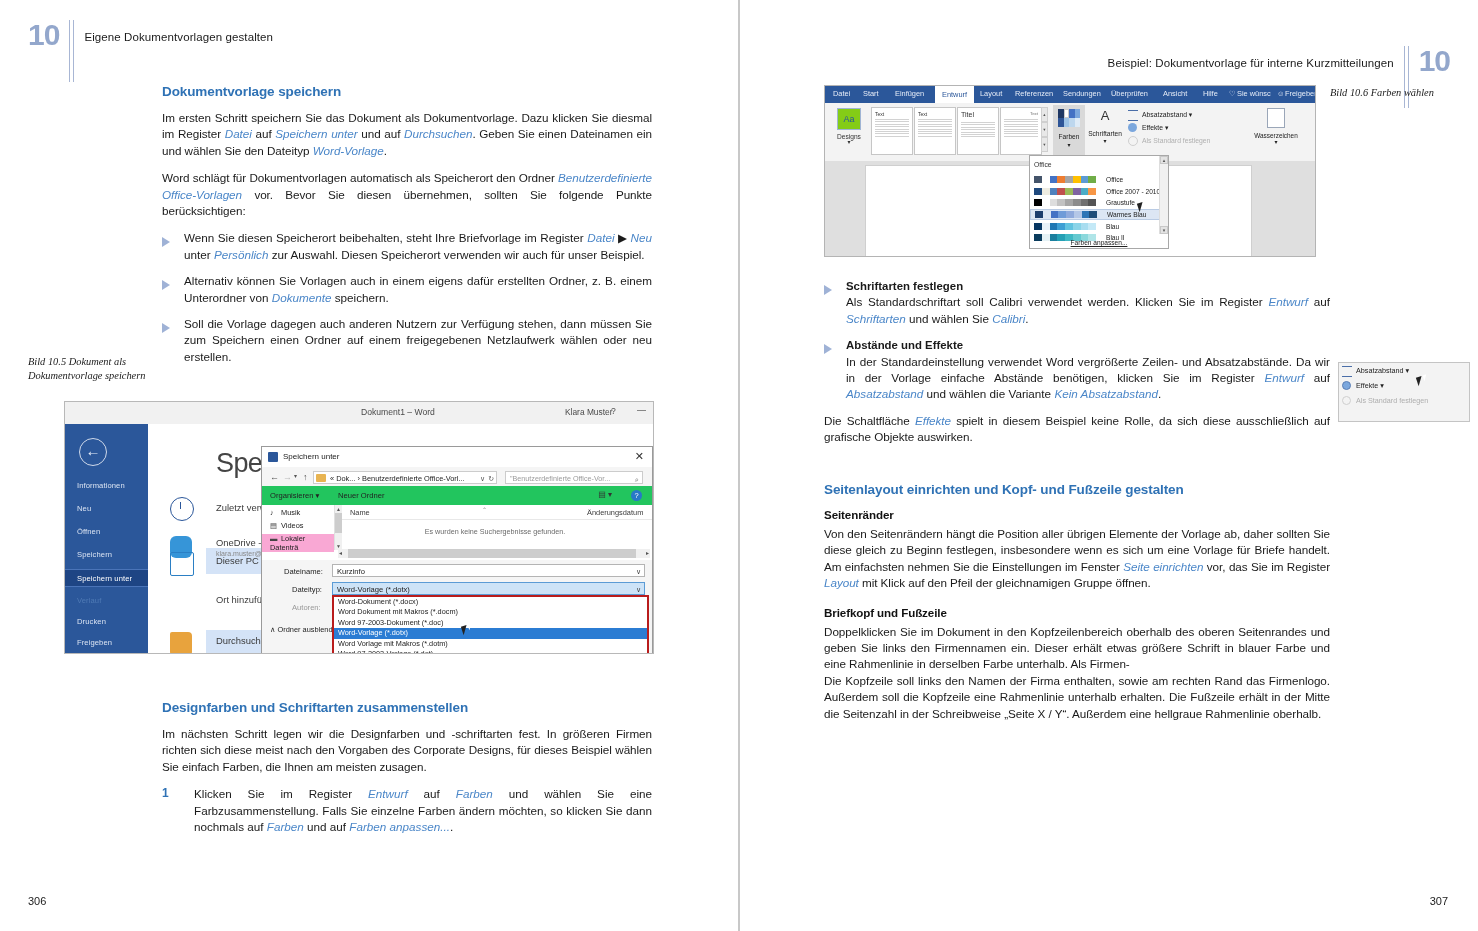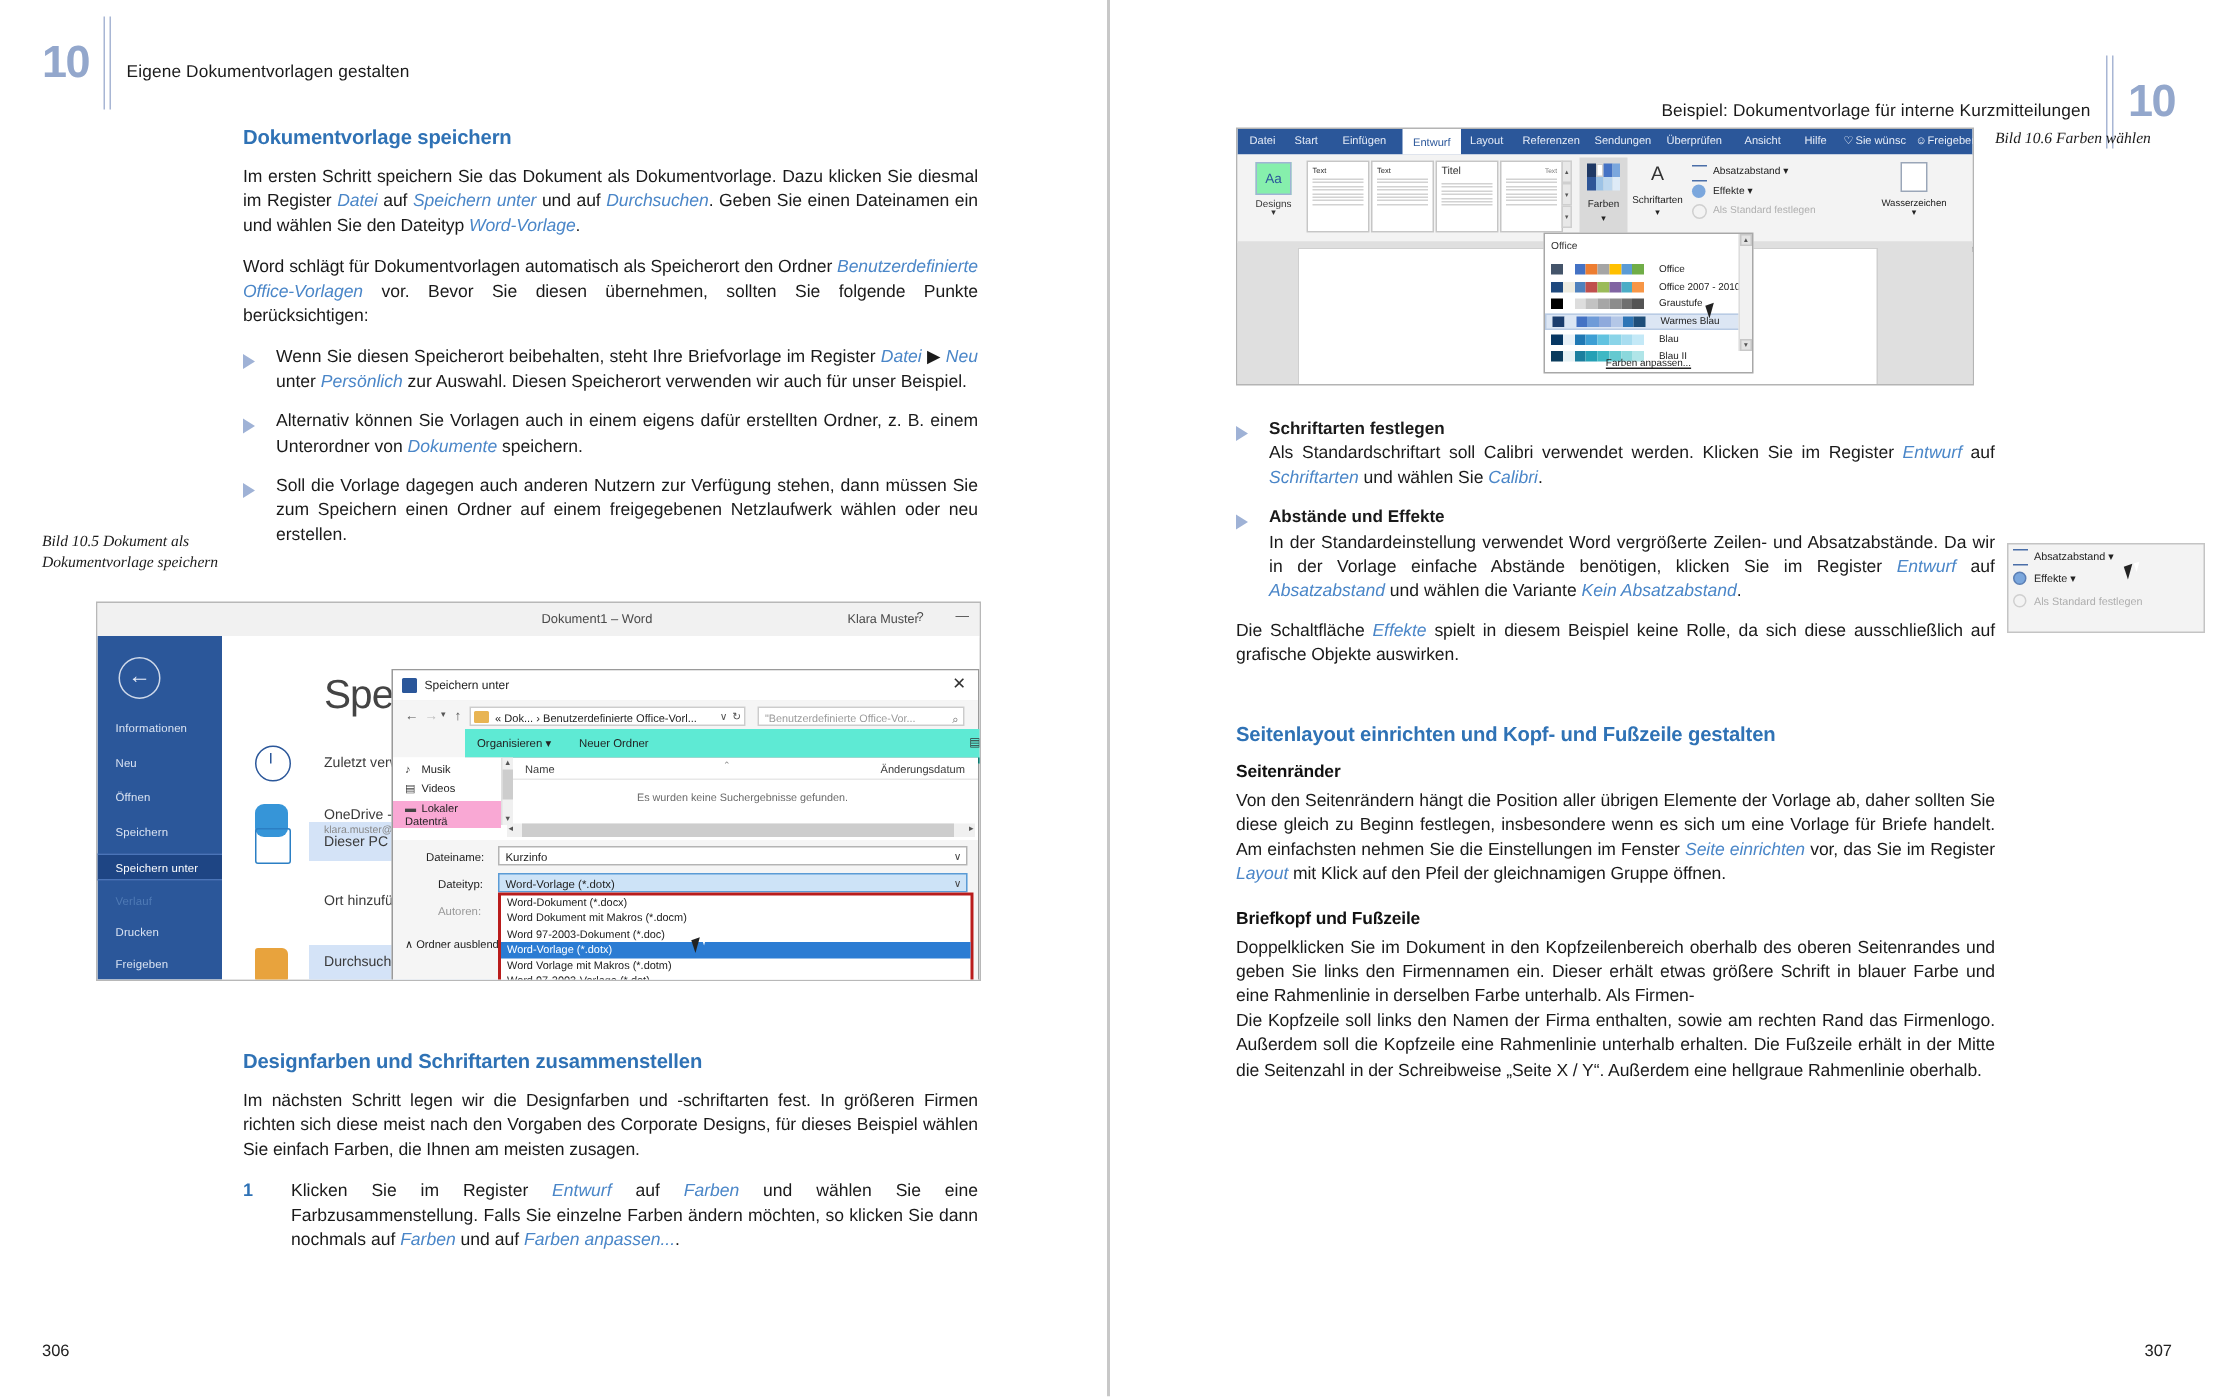--- a/index.html
+++ b/index.html
@@ -7,21 +7,21 @@
     width:1478px;height:931px;background:#ffffff;
     font-family:"Liberation Sans", sans-serif;
     color:#1a1a1a;overflow:hidden;position:relative;
   }
   .page{position:absolute;top:0;height:931px;width:739px;overflow:hidden;}
   .page-left{left:0;}
   .page-right{left:739px;margin-top:26px;}
   .gutter{position:absolute;left:738px;top:0;width:2px;height:931px;background:#c8c8c8;}
 
   
-  .rh{position:absolute;top:20px;height:44px;display:flex;align-items:center;}
+  .rh{position:absolute;top:20px;height:44px;display:flex;align-items:flex-start;}
   .rh-num{font-size:30px;font-weight:bold;color:#93a7cc;letter-spacing:-1px;line-height:1;}
   .rh-title{font-size:11.5px;color:#1a1a1a;padding-top:11px;letter-spacing:.1px;}
 
   .rh-left{left:28px;}
   .rh-right{right:28px;flex-direction:row;}
 
   .dbl{position:relative;width:5px;height:44px;margin:0 10px;}
   .dbl::before,.dbl::after{content:"";position:absolute;top:0;width:1px;height:44px;background:#a8b6d4;}
   .dbl::before{left:0;}
   .dbl::after{left:4px;}
@@ -145,21 +145,21 @@
   }
   .crumb .fldr{position:absolute;left:2px;top:2px;width:10px;height:8px;background:#e8b452;border-radius:1px;}
   .crumb .cv{position:absolute;right:11px;top:0;font-size:7px;color:#555;}
   .crumb .rf{position:absolute;right:2px;top:0;font-size:7px;color:#555;}
   .srch{
     position:absolute;left:243px;top:4px;width:138px;height:13px;background:#fff;border:1px solid #ccc;
     font-size:7.2px;color:#9a9a9a;line-height:13px;padding-left:4px;box-sizing:border-box;
   }
   .srch .mag{position:absolute;right:3px;top:1px;font-size:7.5px;color:#666;}
 
-  .dlg-cmd{position:absolute;left:0;top:39px;width:100%;height:19px;background:#5eead4;border-bottom:4px solid #0f766e;margin-left:48px;}
+  .dlg-cmd{position:absolute;left:0;top:39px;width:100%;height:19px;background:#22c55e;border-bottom:4px solid #0f766e;}
   .dlg-cmd .c1{position:absolute;left:8px;top:5px;font-size:7.6px;color:#222;}
   .dlg-cmd .c2{position:absolute;left:76px;top:5px;font-size:7.6px;color:#222;}
   .dlg-cmd .v1{position:absolute;right:40px;top:4px;font-size:8px;color:#333;}
   .dlg-cmd .help{position:absolute;right:10px;top:4px;width:11px;height:11px;border-radius:50%;
                  background:#2878c8;color:#fff;font-size:7.5px;text-align:center;line-height:11px;}
 
   .dlg-body{position:absolute;left:0;top:58px;width:100%;height:55px;background:#fff;}
   .tree{position:absolute;left:0;top:0;width:72px;height:55px;background:#fff;}
   .tree .ti{position:absolute;left:8px;font-size:7.4px;color:#222;}
   .tree .ti .g{display:inline-block;width:11px;color:#444;}
@@ -201,21 +201,21 @@
     position:absolute;left:824px;top:85px;width:490px;height:170px;
     border:1px solid #b4b4b4;background:#fff;overflow:hidden;
   }
   .rb-tabs{position:absolute;left:0;top:0;width:100%;height:17px;background:#2b579a;}
   .rb-tabs .tb{position:absolute;top:3px;font-size:7.4px;color:#e7edf8;}
   .rb-tabs .tb.active{background:#fff;color:#2b579a;top:0;height:17px;line-height:17px;padding:0 7px;}
   .rb-body{position:absolute;left:0;top:17px;width:100%;height:58px;background:#f3f3f3;border-bottom:1px solid #e0e0e0;}
   .rb-grpname{position:absolute;top:60px;font-size:6.6px;color:#555;}
 
   .rb-designs{position:absolute;left:6px;top:3px;width:36px;height:48px;text-align:center;}
-  .rb-designs .bx{width:22px;height:20px;margin:2px auto 0;border:1px solid #9fb4d4;background:#86efac;
+  .rb-designs .bx{width:22px;height:20px;margin:2px auto 0;border:1px solid #9fb4d4;background:#84cc16;
                   font-size:9px;color:#2b579a;line-height:20px;}
   .rb-designs .lb{font-size:6.6px;color:#333;margin-top:3px;display:block;}
   .rb-designs .cv{font-size:6px;color:#333;display:block;line-height:5px;}
 
   .thumbstrip{position:absolute;left:46px;top:4px;width:170px;height:46px;}
   .thumbstrip .tc{position:absolute;top:0;width:40px;height:46px;border:1px solid #c6c6c6;background:#fff;}
   .thumbstrip .tc .tl{position:absolute;left:3px;top:3px;font-size:5px;color:#333;}
   .thumbstrip .tc .tl2{position:absolute;right:3px;top:3px;font-size:4.4px;color:#777;}
   .thumbstrip .tc .lns{position:absolute;left:3px;top:11px;right:3px;}
   .thumbstrip .tc .lns i{display:block;height:1px;background:#d2d2d2;margin-bottom:1.4px;}

